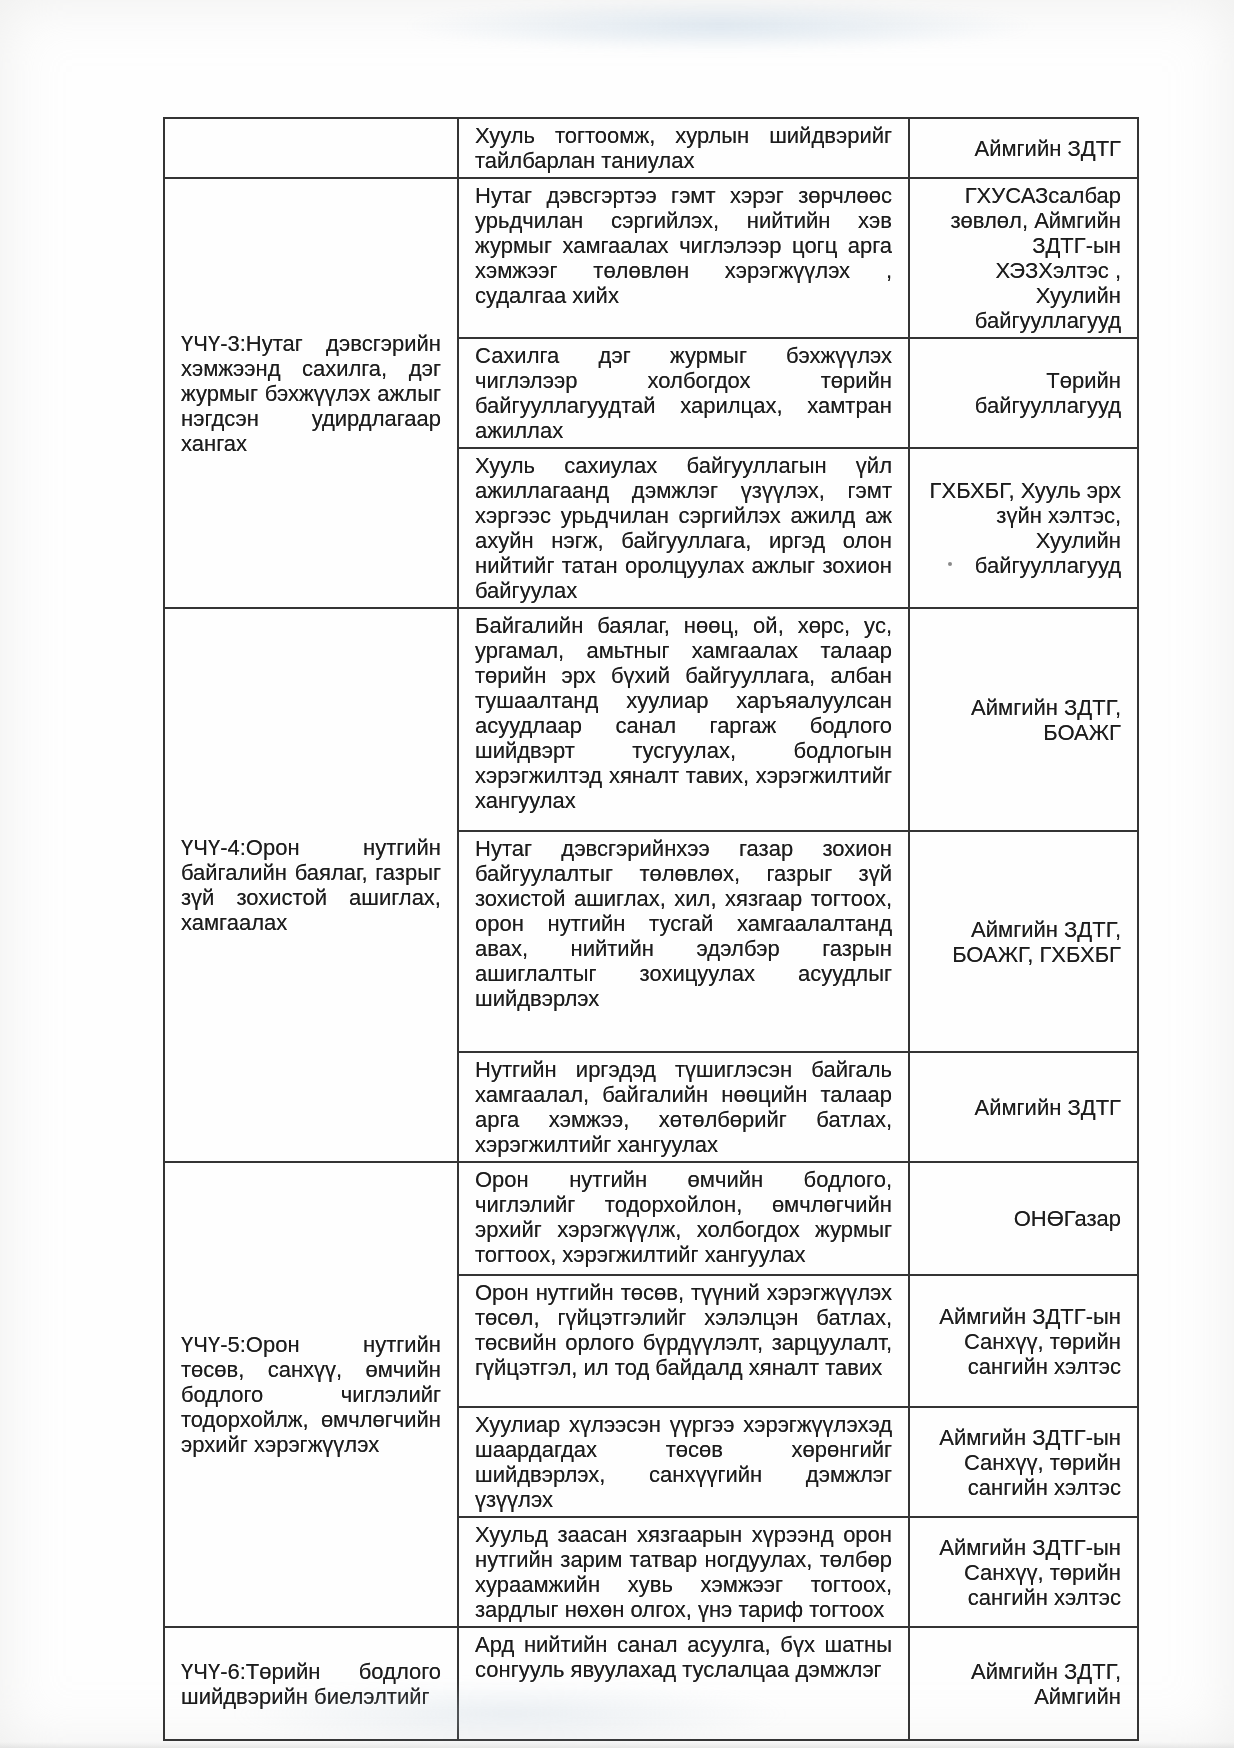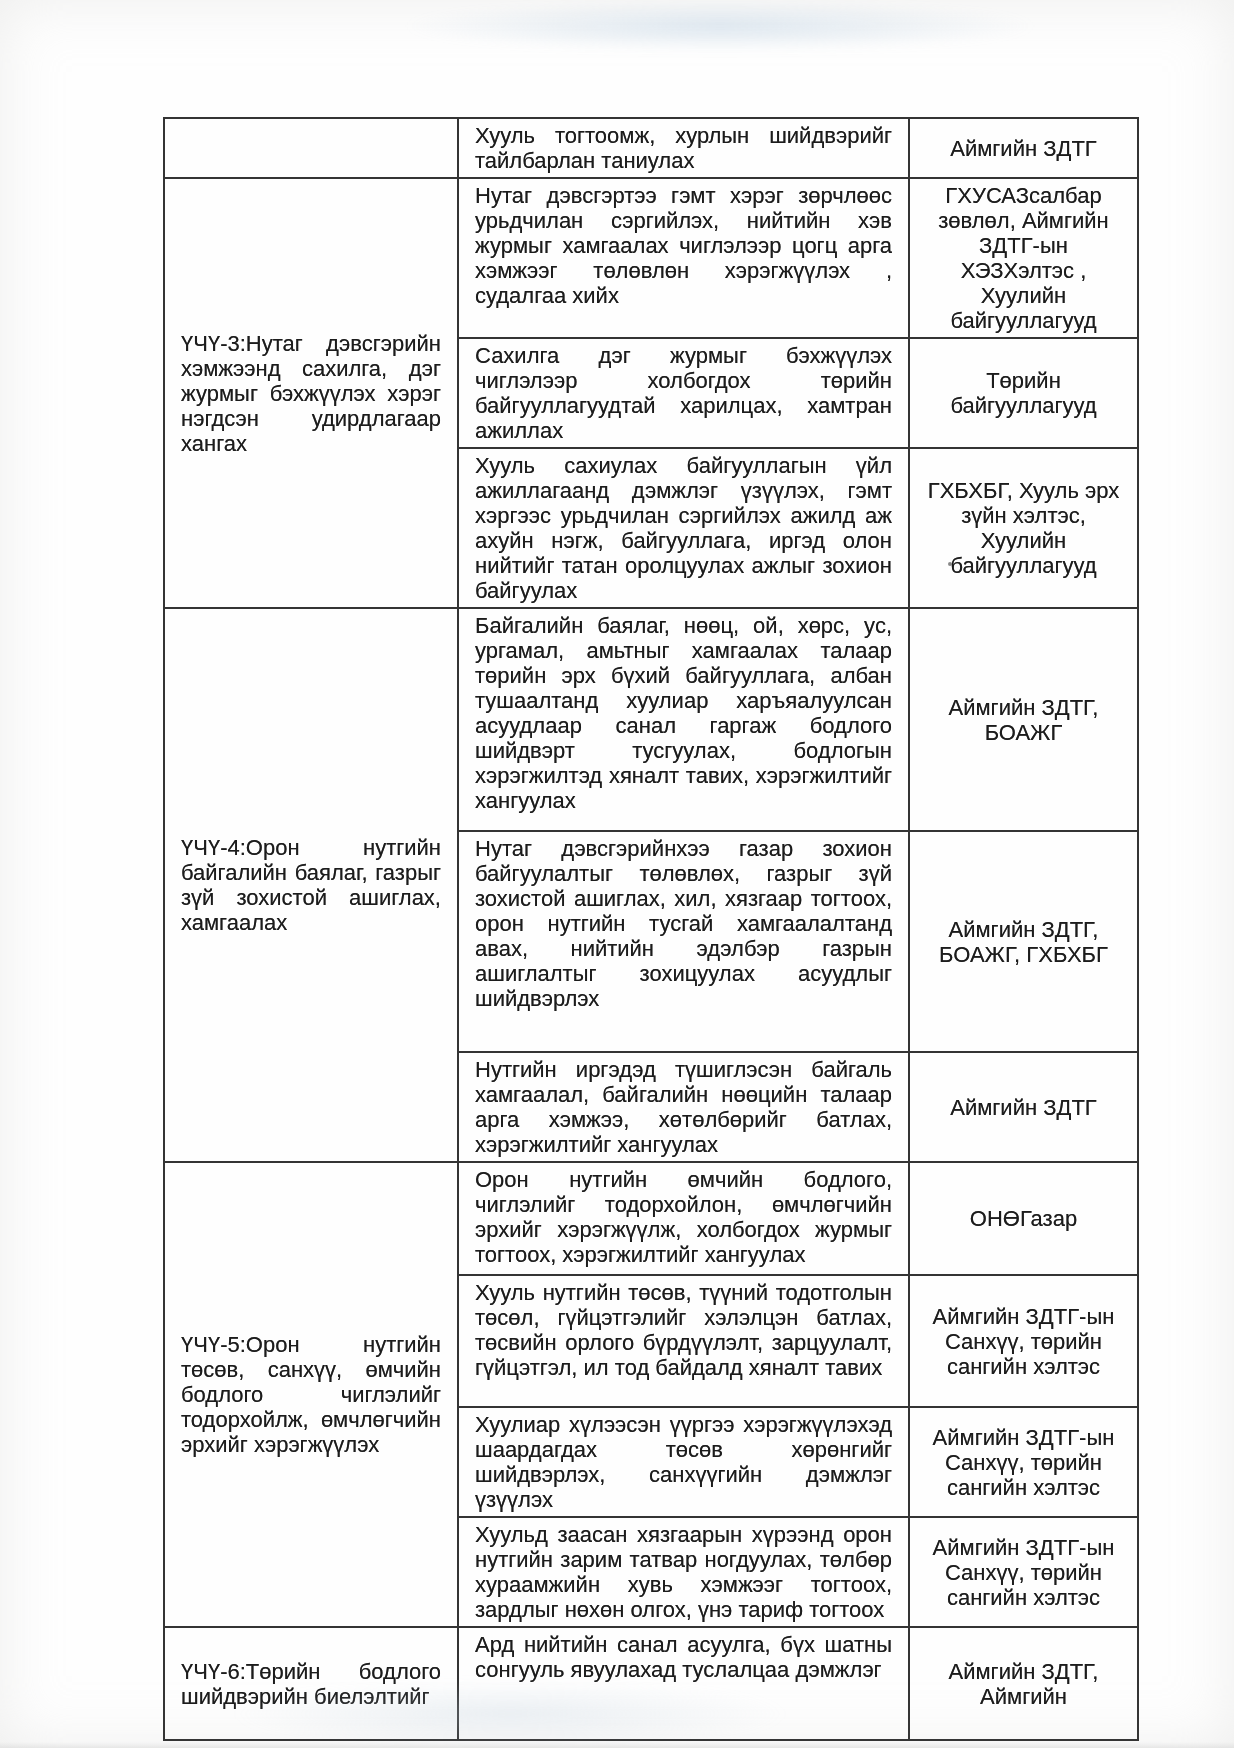--- a/index.html
+++ b/index.html
@@ -61,21 +61,21 @@
     text-align:justify;
     padding:6px 12px;
   }
   td.act{
     vertical-align:top;
     text-align:justify;
     padding-top:5px;
   }
   td.res{
     vertical-align:middle;
-    text-align:center;
+    text-align:right;
   }
 </style>
 </head>
 <body>
 
 <div class="page">
   <div class="smudge-top"></div>
 
   <table class="doc">
     <colgroup>
@@ -85,21 +85,21 @@
       </colgroup>
 
     <tbody>
         <tr style="height:53px">
       <td class="goal"></td>
       <td class="act">Хууль тогтоомж, хурлын шийдвэрийг тайлбарлан таниулах</td>
       <td class="res">Аймгийн ЗДТГ</td>
     </tr>
 
     <tr style="height:157px">
-      <td class="goal" rowspan="3">ҮЧҮ-3:Нутаг дэвсгэрийн хэмжээнд сахилга, дэг журмыг бэхжүүлэх хэрэг нэгдсэн удирдлагаар хангах</td>
+      <td class="goal" rowspan="3">ҮЧҮ-3:Нутаг дэвсгэрийн хэмжээнд сахилга, дэг журмыг бэхжүүлэх ажлыг нэгдсэн удирдлагаар хангах</td>
       <td class="act">Нутаг дэвсгэртээ гэмт хэрэг зөрчлөөс урьдчилан сэргийлэх, нийтийн хэв журмыг хамгаалах чиглэлээр цогц арга хэмжээг төлөвлөн хэрэгжүүлэх , судалгаа хийх</td>
       <td class="res">ГХУСАЗсалбар зөвлөл, Аймгийн ЗДТГ-ын ХЭЗХэлтэс , Хуулийн байгууллагууд</td>
     </tr>
     <tr style="height:89px">
       <td class="act">Сахилга дэг журмыг бэхжүүлэх чиглэлээр холбогдох төрийн байгууллагуудтай харилцах, хамтран ажиллах</td>
       <td class="res">Төрийн байгууллагууд</td>
     </tr>
     <tr style="height:158px">
       <td class="act">Хууль сахиулах байгууллагын үйл ажиллагаанд дэмжлэг үзүүлэх, гэмт хэргээс урьдчилан сэргийлэх ажилд аж ахуйн нэгж, байгууллага, иргэд олон нийтийг татан оролцуулах ажлыг зохион байгуулах</td>
       <td class="res">ГХБХБГ, Хууль эрх зүйн хэлтэс, Хуулийн байгууллагууд</td>
@@ -118,21 +118,21 @@
       <td class="act">Нутгийн иргэдэд түшиглэсэн байгаль хамгаалал, байгалийн нөөцийн талаар арга хэмжээ, хөтөлбөрийг батлах, хэрэгжилтийг хангуулах</td>
       <td class="res">Аймгийн ЗДТГ</td>
     </tr>
 
     <tr style="height:113px">
       <td class="goal" rowspan="4">ҮЧҮ-5:Орон нутгийн төсөв, санхүү, өмчийн бодлого чиглэлийг тодорхойлж, өмчлөгчийн эрхийг хэрэгжүүлэх</td>
       <td class="act">Орон нутгийн өмчийн бодлого, чиглэлийг тодорхойлон, өмчлөгчийн эрхийг хэрэгжүүлж, холбогдох журмыг тогтоох, хэрэгжилтийг хангуулах</td>
       <td class="res">ОНӨГазар</td>
     </tr>
     <tr style="height:132px">
-      <td class="act">Хууль нутгийн төсөв, түүний тодотголын төсөл, гүйцэтгэлийг хэлэлцэн батлах, төсвийн орлого бүрдүүлэлт, зарцуулалт, гүйцэтгэл,  ил тод байдалд хяналт тавих</td>
+      <td class="act">Орон нутгийн төсөв, түүний хэрэгжүүлэх төсөл, гүйцэтгэлийг хэлэлцэн батлах, төсвийн орлого бүрдүүлэлт, зарцуулалт, гүйцэтгэл,  ил тод байдалд хяналт тавих</td>
       <td class="res">Аймгийн ЗДТГ-ын Санхүү, төрийн сангийн хэлтэс</td>
     </tr>
     <tr style="height:87px">
       <td class="act">Хуулиар хүлээсэн үүргээ хэрэгжүүлэхэд шаардагдах төсөв хөрөнгийг шийдвэрлэх, санхүүгийн дэмжлэг үзүүлэх</td>
       <td class="res">Аймгийн ЗДТГ-ын Санхүү, төрийн сангийн хэлтэс</td>
     </tr>
     <tr style="height:108px">
       <td class="act">Хуульд заасан хязгаарын хүрээнд орон нутгийн зарим татвар ногдуулах, төлбөр хураамжийн хувь хэмжээг тогтоох, зардлыг нөхөн олгох, үнэ тариф тогтоох</td>
       <td class="res">Аймгийн ЗДТГ-ын Санхүү, төрийн сангийн хэлтэс</td>
     </tr>

